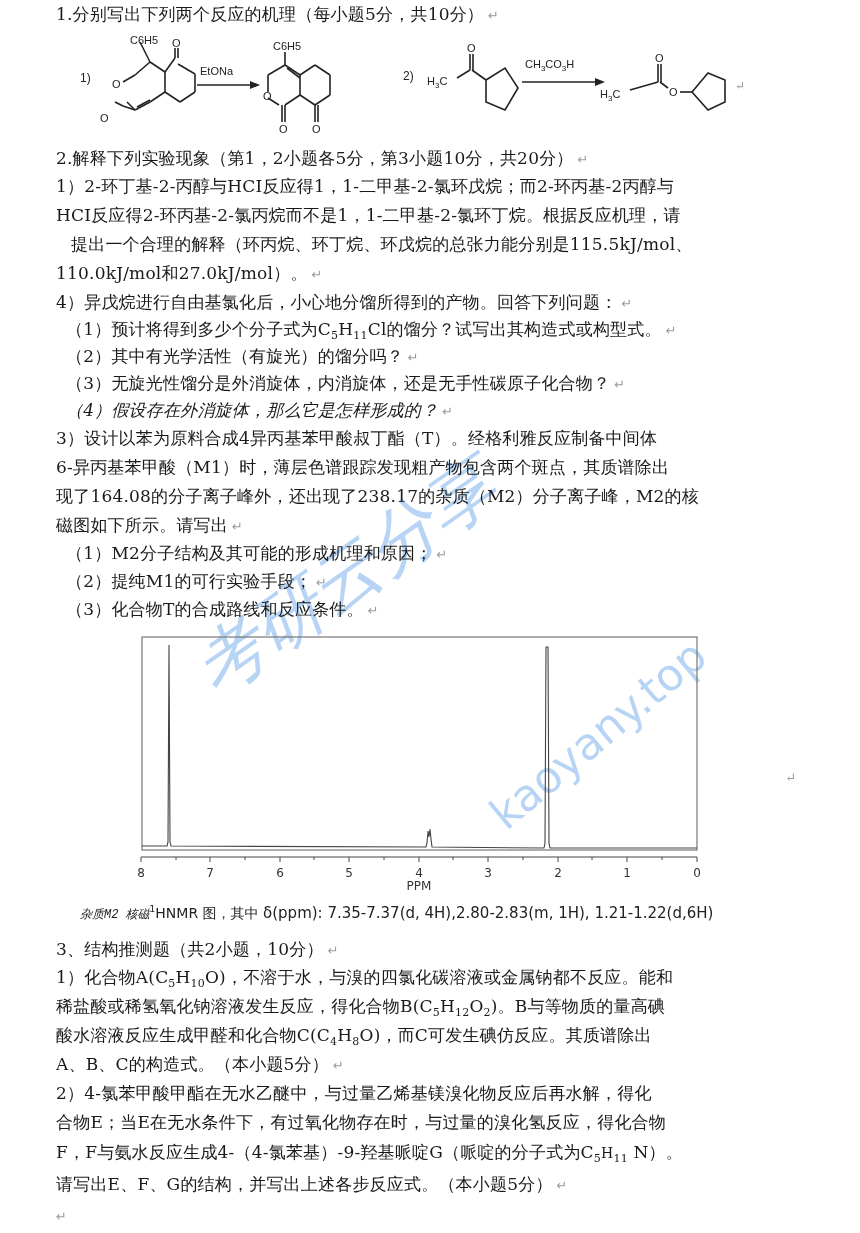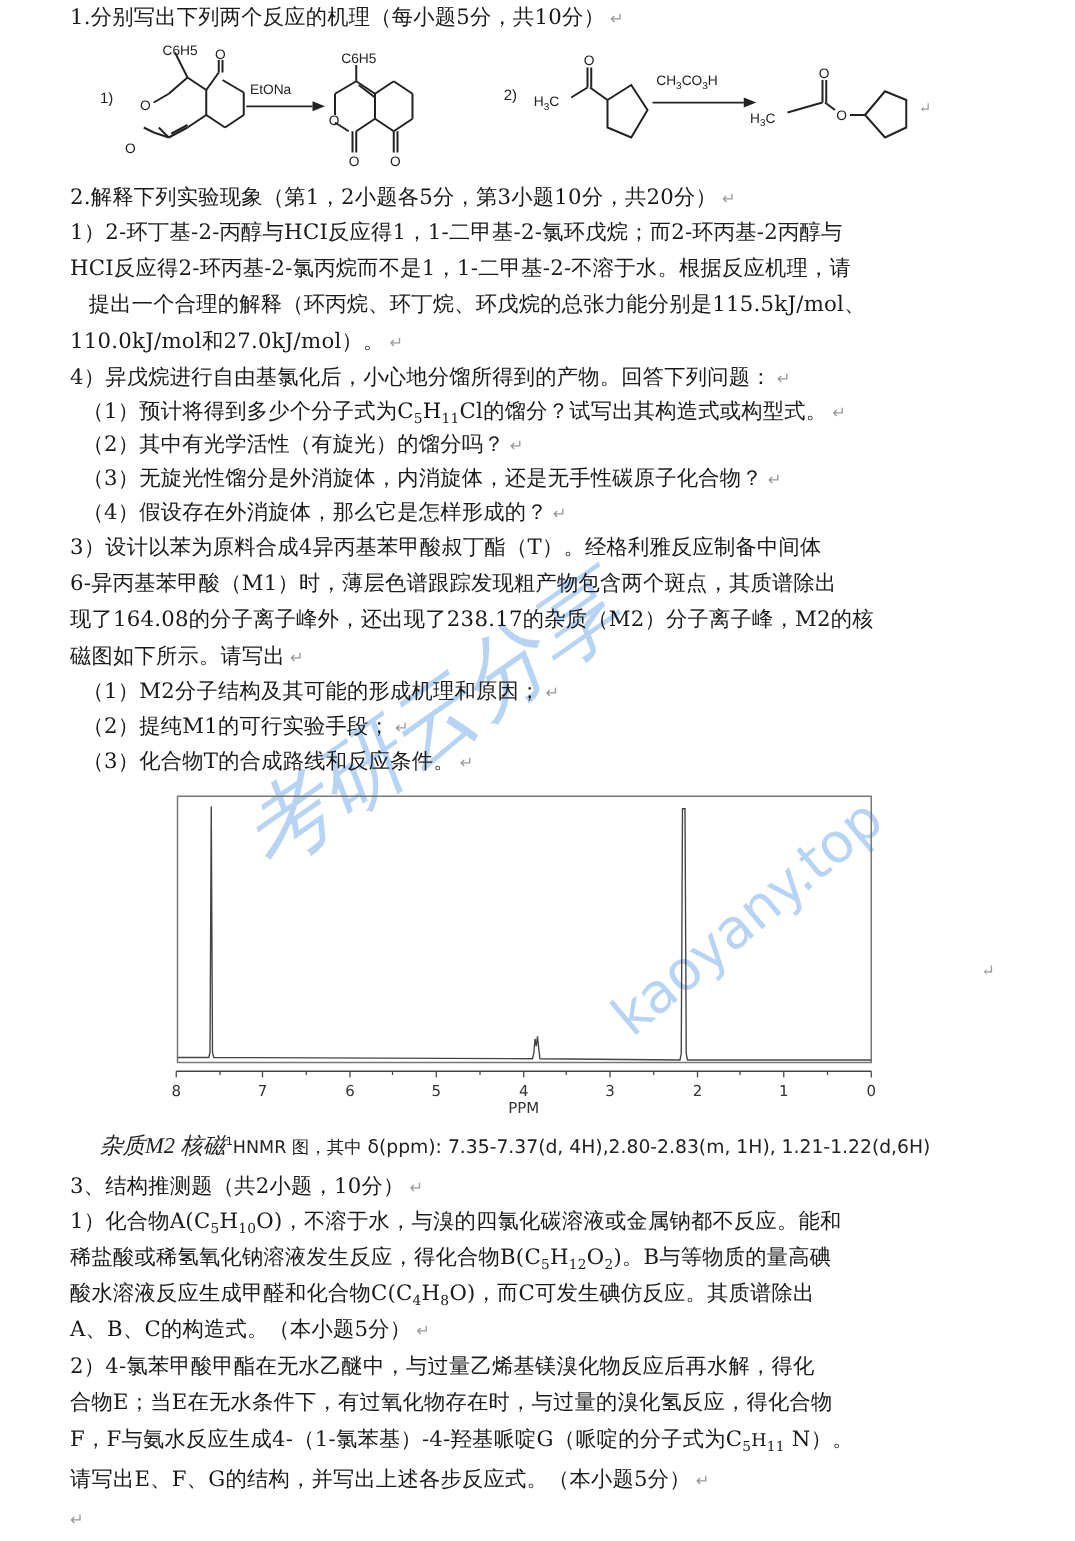--- a/index.html
+++ b/index.html
@@ -6,21 +6,21 @@
   body { width:860px; height:1233px; position:relative; overflow:hidden;
          font-family:"DejaVu Serif","Liberation Serif",serif; color:#1a1a1a; }
   .line { position:absolute; left:56px; font-size:17px; line-height:24px; white-space:nowrap; letter-spacing:0.2px; }
   .ind { left:66px; }
   .ret { color:#9a9a9a; font-size:13px; margin-left:4px; font-family:"DejaVu Sans",sans-serif; }
   .ul { text-decoration-style:double; text-decoration-color:#333; }
   sub { font-size:11px; vertical-align:-4px; line-height:0; }
   .chem-label { font-family:"Liberation Sans",sans-serif; font-size:11px; }
   #nmr { position:absolute; left:120px; top:625px; width:640px; height:280px; }
   .caption { position:absolute; left:80px; top:904px; font-size:14px; font-family:"DejaVu Sans",sans-serif; white-space:nowrap; color:#222; }
-  .caption .cn { font-family:Liberation Serif, serif; font-size:18px; font-style:italic; }
+  .caption .cn { font-family:Liberation Mono, monospace; font-size:12px; font-style:italic; }
   .watermark { position:absolute; color:#7fb2ee; opacity:0.55; pointer-events:none; font-family:"DejaVu Sans",sans-serif; }
   .rxn { position:absolute; }
 </style>
 </head>
 <body>
 
 <div class="watermark" style="left:175px; top:640px; font-size:70px; transform:rotate(-35deg); transform-origin:left top; font-family:'DejaVu Serif',serif; font-style:italic;">考研云分享</div>
 <div class="watermark" style="left:480px; top:800px; font-size:44px; transform:rotate(-40deg); transform-origin:left top;">kaoyany.top</div>
 
 <div class="line" style="top:2px;">
@@ -114,40 +114,40 @@
   <text x="335" y="50" font-size="12" fill="#9a9a9a">↵</text>
 </svg>
 
 <div class="line" style="top:146px;">
   <span>2.解释下列实验现象（第1，2小题各5分，第3小题10分，共20分）</span><span class="ret">↵</span>
 </div>
 <div class="line" style="top:174px;">
   <span>1）2-环丁基-2-丙醇与HCI反应得1，1-二甲基-2-</span><span class="ul">氯环戊烷</span><span>；而2-环丙基-2丙醇与</span>
 </div>
 <div class="line" style="top:203px;">
-  <span>HCI反应得2-环丙基-2-氯丙烷而不是1，1-二甲基-2-</span><span class="ul">不溶于水</span><span>。根据反应机理，请</span>
+  <span>HCI反应得2-环丙基-2-氯丙烷而不是1，1-二甲基-2-</span><span class="ul">氯环丁烷</span><span>。根据反应机理，请</span>
 </div>
 <div class="line" style="top:232px;margin-left:15px;">提出一个合理的解释（环丙烷、环丁烷、环戊烷的总张力能分别是115.5kJ/mol、</div>
 <div class="line" style="top:261px;">
   <span>110.0kJ/mol和27.0kJ/mol）。</span><span class="ret">↵</span>
 </div>
 
 <div class="line" style="top:290px;">
   <span>4）异戊烷进行自由基氯化后，小心地分馏所得到的产物。回答下列问题：</span><span class="ret">↵</span>
 </div>
 <div class="line ind" style="top:317px;">
   <span>（1）预计将得到多少个分子式为C</span><sub>5</sub>H<sub>11</sub><span>Cl的馏分？试写出其构造式或构型式。</span><span class="ret">↵</span>
 </div>
 <div class="line ind" style="top:344px;">
   <span>（2）其中有光学活性（有旋光）的馏分吗？</span><span class="ret">↵</span>
 </div>
 <div class="line ind" style="top:371px;">
   <span>（3）无旋光性馏分是外消旋体，内消旋体，还是无手性碳原子化合物？</span><span class="ret">↵</span>
 </div>
-<div class="line ind" style="top:398px;">
+<div class="line ind" style="top:398px;font-style:italic;">
   <span>（4）假设存在外消旋体，那么它是怎样形成的？</span><span class="ret">↵</span>
 </div>
 
 <div class="line" style="top:426px;">
   <span>3）设计以苯为原料合成4异丙基苯甲酸叔丁酯（T）。经格利</span><span class="ul">雅反应</span><span>制备中间体</span>
 </div>
 <div class="line" style="top:455px;">6-异丙基苯甲酸（M1）时，薄层色谱跟踪发现粗产物包含两个斑点，其质谱除出</div>
 <div class="line" style="top:484px;">现了164.08的分子离子峰外，还出现了238.17的杂质（M2）分子离子峰，M2的核</div>
 <div class="line" style="top:513px;">
   <span>磁图如下所示。请写出</span><span class="ret">↵</span>
@@ -219,20 +219,20 @@
 <div class="line" style="top:1023px;">
   <span>酸水溶液反应生成甲醛和化合物C(C</span><sub>4</sub>H<sub>8</sub><span>O)，而C可发生碘仿反应。其质谱除出</span>
 </div>
 <div class="line" style="top:1052px;">
   <span>A、B、C的构造式。（本小题5分）</span><span class="ret">↵</span>
 </div>
 
 <div class="line" style="top:1081px;">2）4-氯苯甲酸甲酯在无水乙醚中，与过量乙烯基镁溴化物反应后再水解，得化</div>
 <div class="line" style="top:1110px;">合物E；当E在无水条件下，有过氧化物存在时，与过量的溴化氢反应，得化合物</div>
 <div class="line" style="top:1140px;">
-  <span>F，F与氨水反应生成4-（1-氯苯基）-4-羟基哌啶G（哌啶的分子式为C</span><span style="font-size:14px;"><sub>5</sub>H<sub>11</sub></span> <span>N）。</span>
+  <span>F，F与氨水反应生成4-（4-氯苯基）-9-羟基哌啶G（哌啶的分子式为C</span><span style="font-size:14px;"><sub>5</sub>H<sub>11</sub></span> <span>N）。</span>
 </div>
 <div class="line" style="top:1172px;">
   <span>请写出E、F、G的结构，并写出上述各步反应式。（本小题5分）</span><span class="ret">↵</span>
 </div>
 <div class="line" style="top:1203px;">
   <span class="ret" style="margin-left:0;">↵</span>
 </div>
 
 </body></html>

